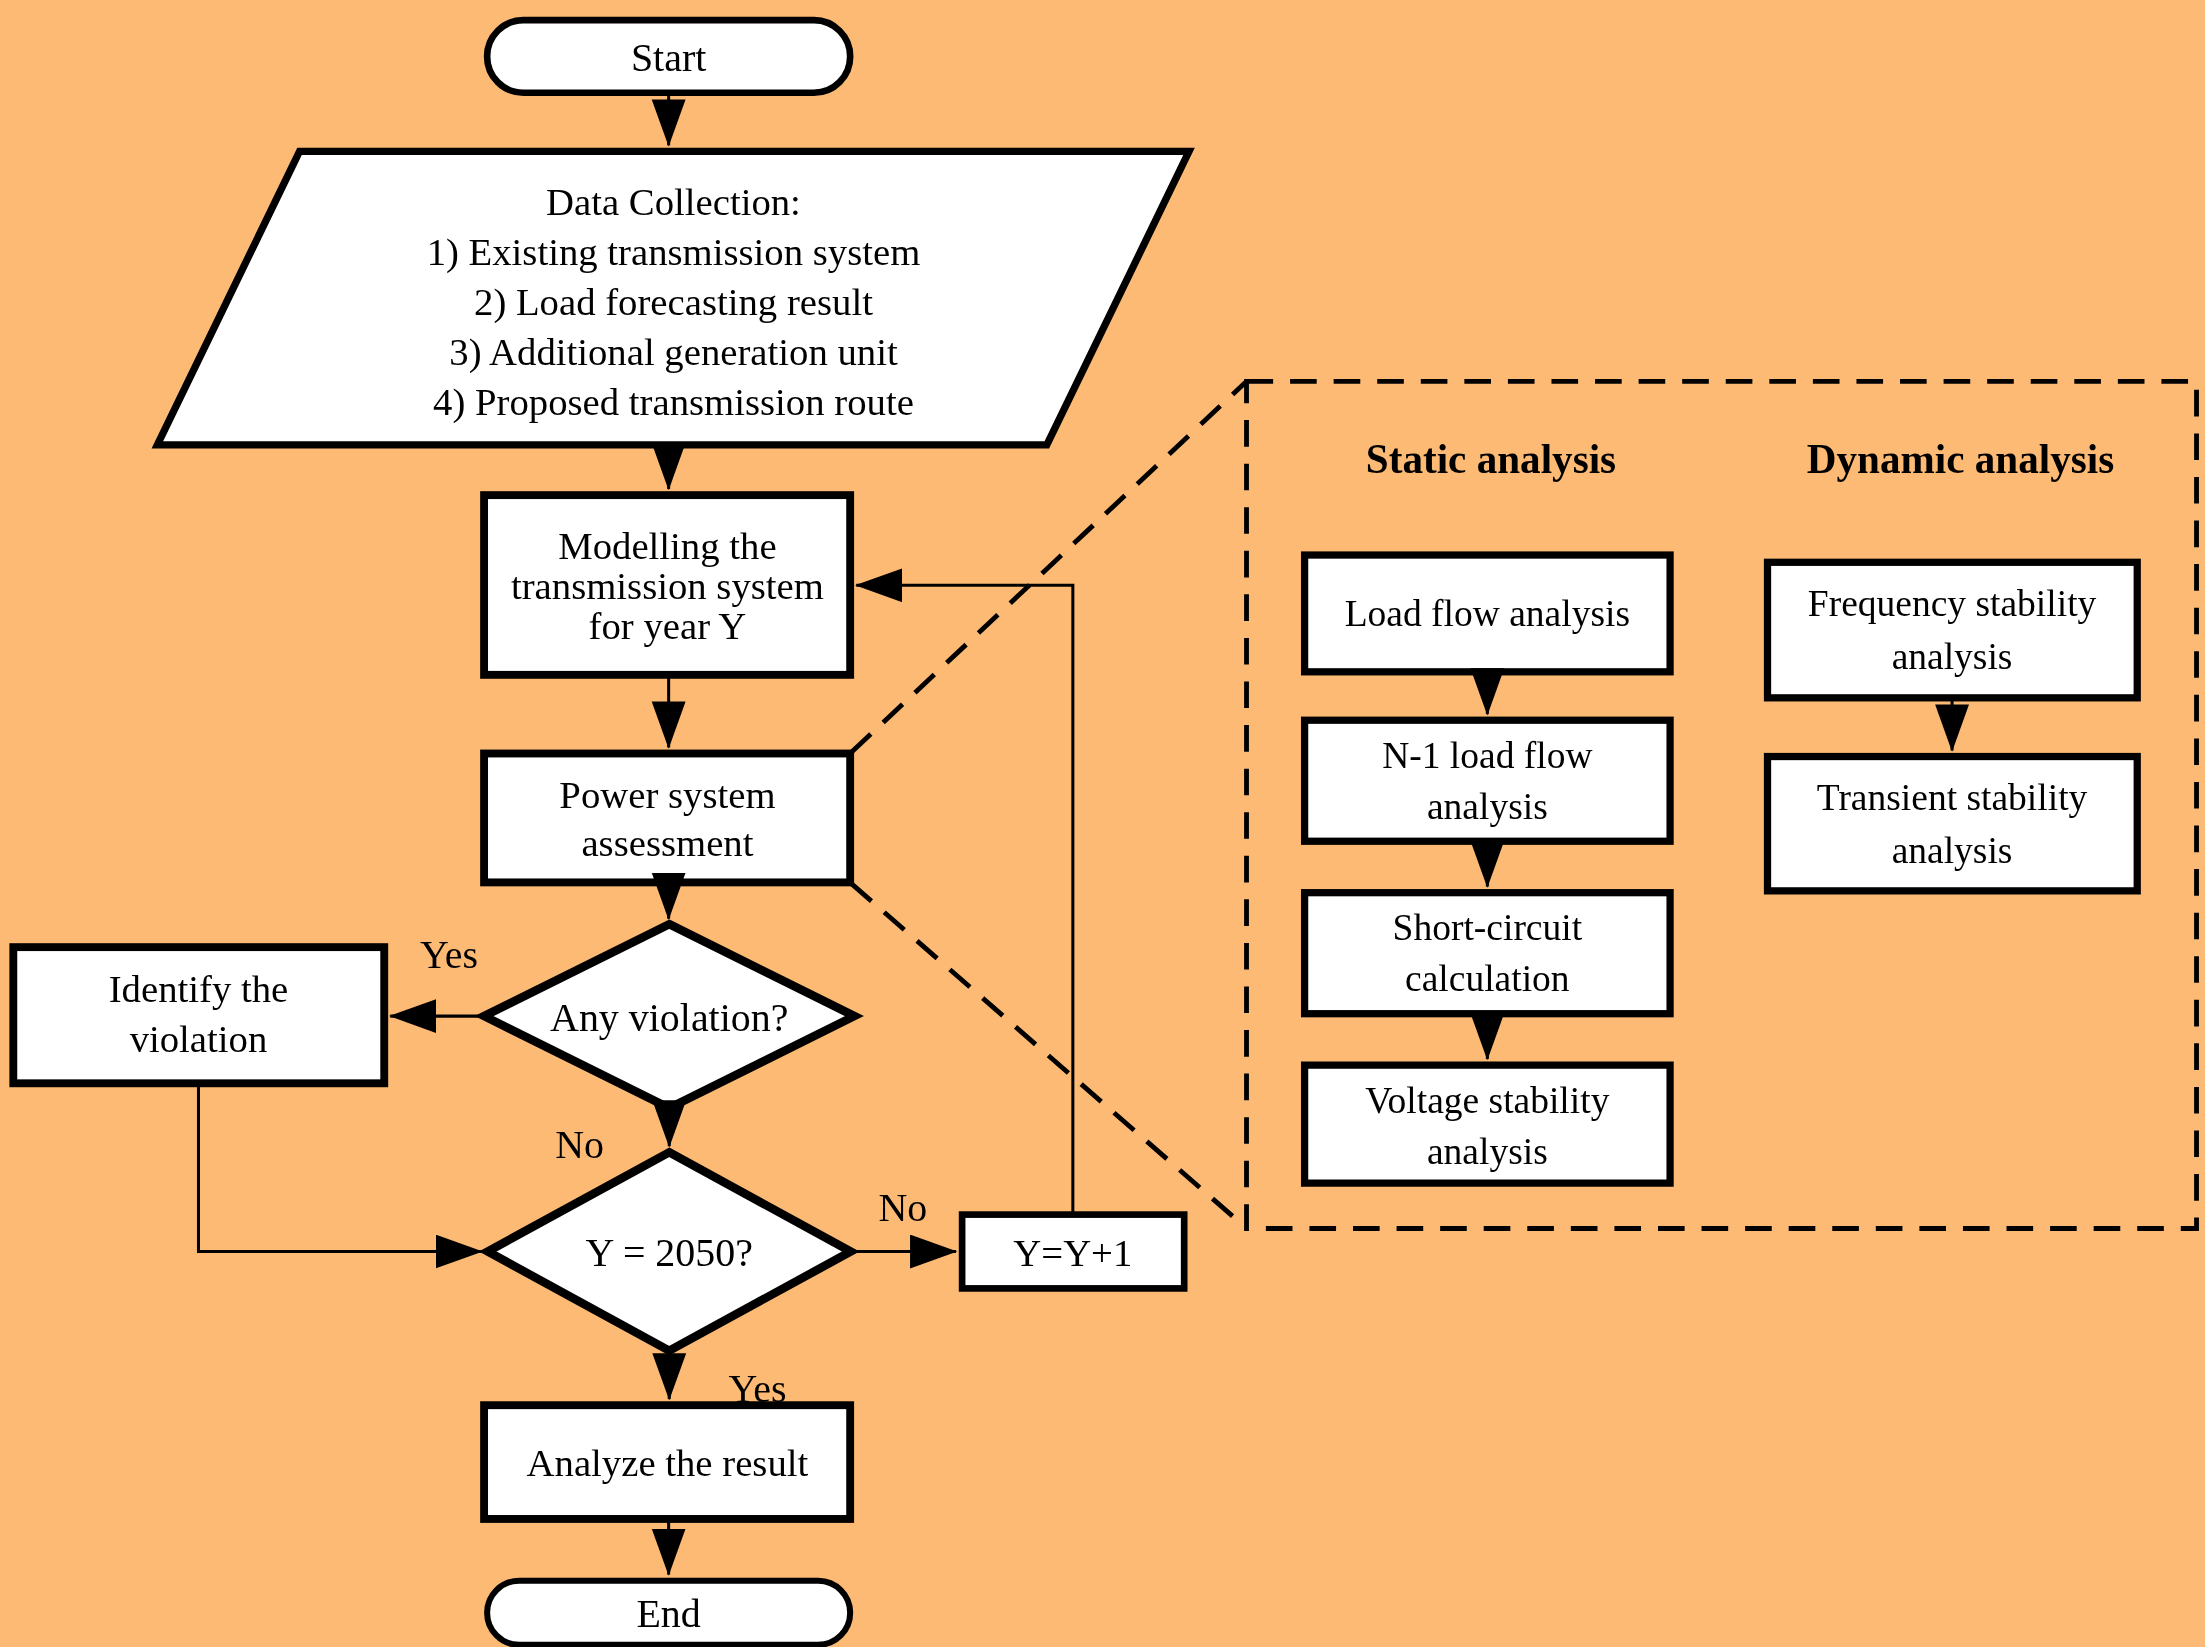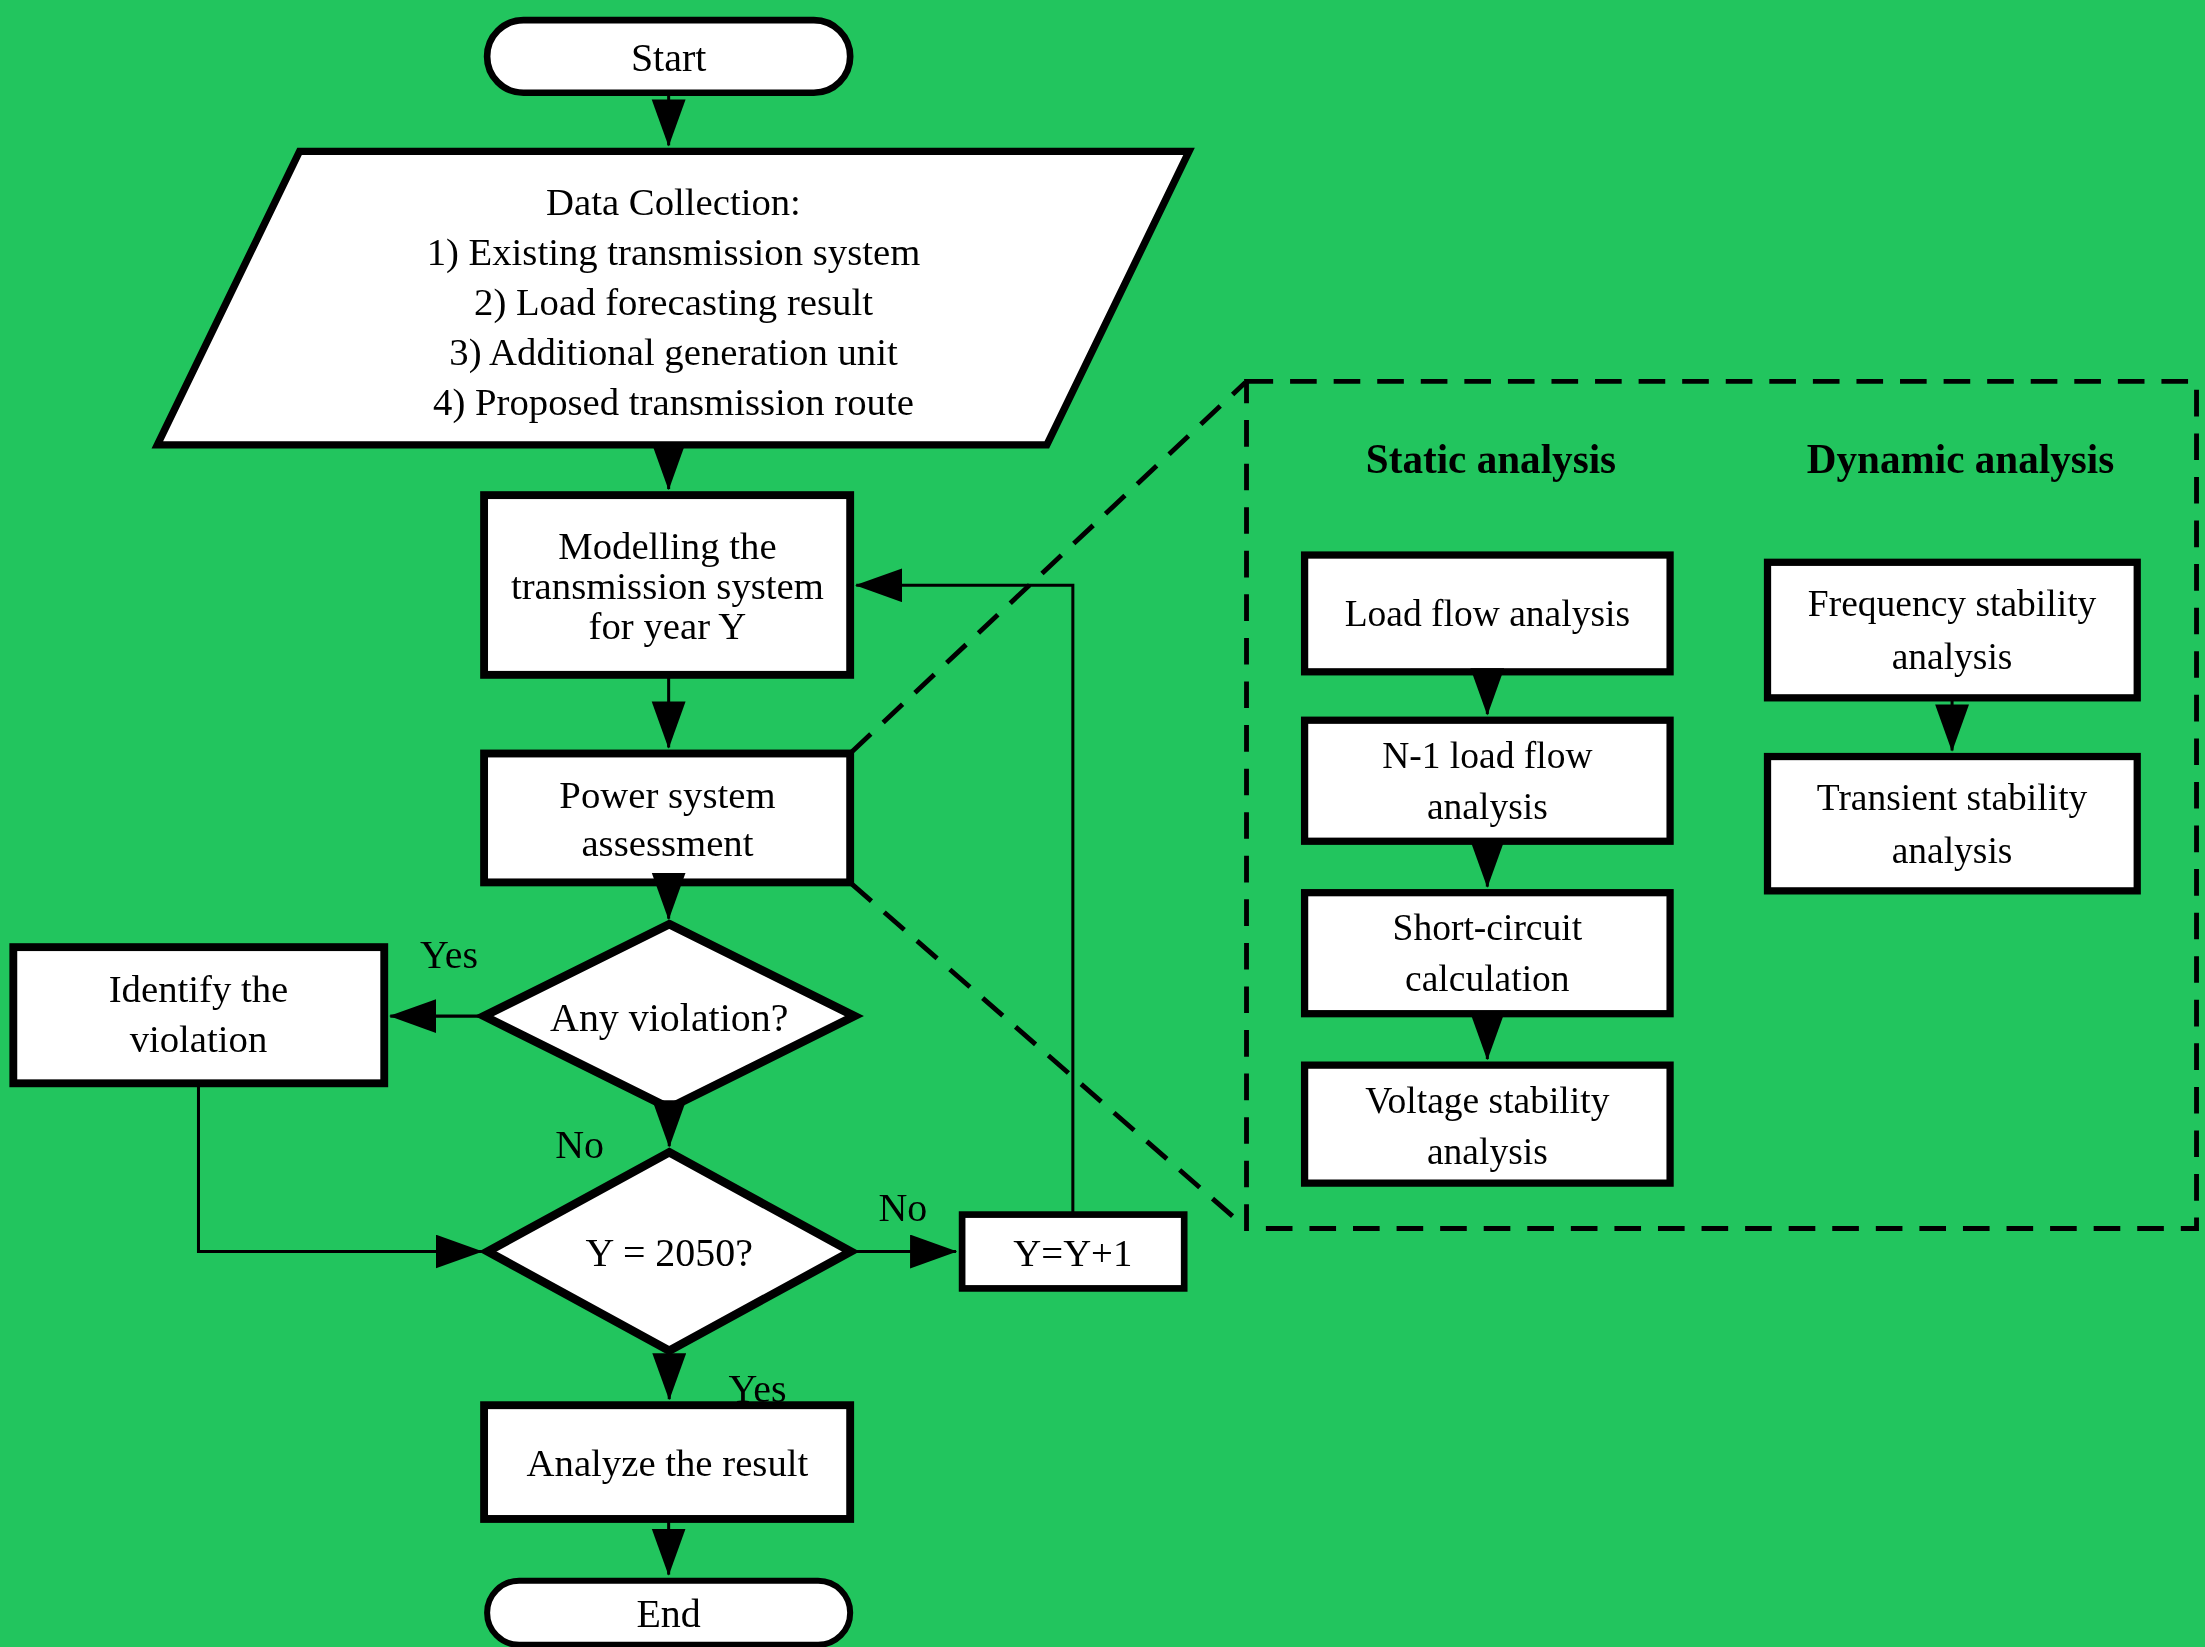--- a/index.html
+++ b/index.html
@@ -4,21 +4,21 @@
 <style>
   html, body {
     margin: 0;
     padding: 0;
     background: #ffffff;
   }
   #canvas {
     position: relative;
     width: 2205px;
     height: 1648px;
-    background: #22c55e;
+    background: #fdba74;
   }
   svg {
     position: absolute;
     left: 0;
     top: 0;
     display: block;
   }
   text {
     font-family: "Liberation Serif", "DejaVu Serif", serif;
     fill: #000000;

